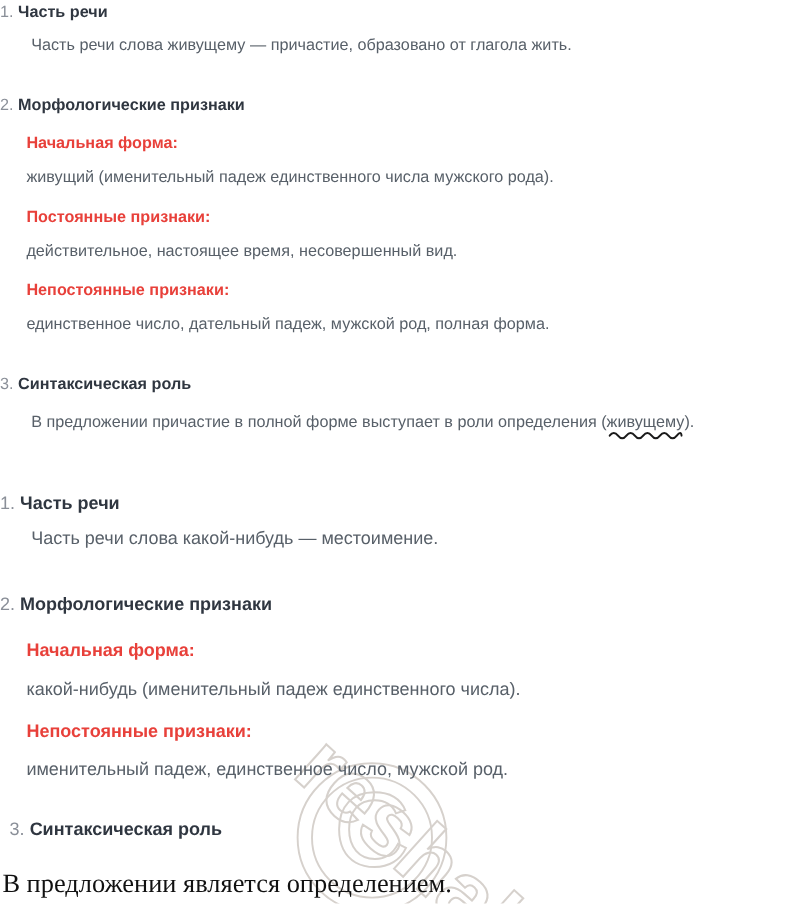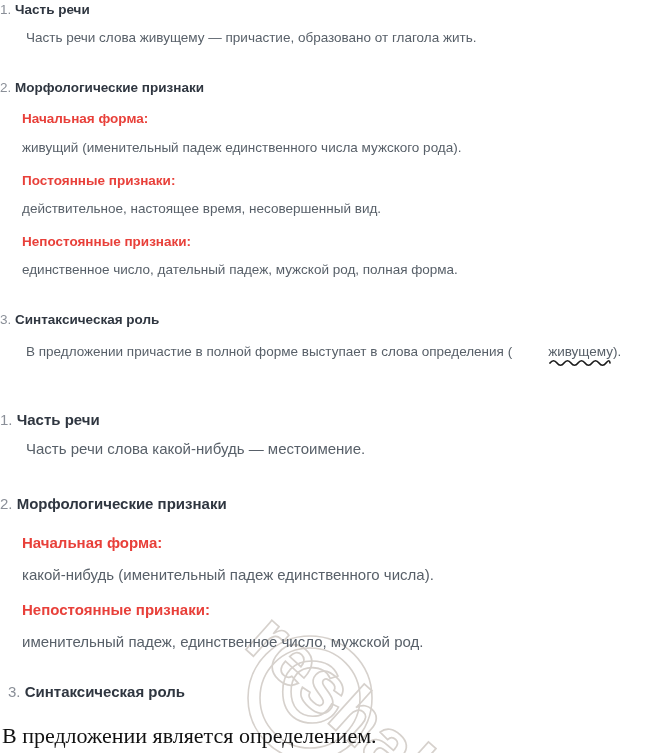--- a/index.html
+++ b/index.html
@@ -98,21 +98,20 @@
     font-size: 22px;
     color: #111111;
     white-space: nowrap;
     z-index: 4;
   }
 
   
   .wavy {
     position: relative;
     display: inline-block;
-    margin-left: 36px;
   }
   .wavy .squiggle {
     position: absolute;
     left: 1px;
     bottom: -8px;
     width: 100%;
     height: 9px;
   }
   .wavy .squiggle svg { display: block; }
 </style>
@@ -163,21 +162,21 @@
 
   <div class="block g1" style="top:312px;">
     <div class="sec-head">
       <span class="num">3.</span>
       <span>Синтаксическая роль</span>
     </div>
   </div>
 
   <div class="block g1 indent1" style="top:344px;">
     <div class="body-line">
-      <span>В предложении причастие в полной форме выступает в слова определения (</span><span class="wavy"><span>живущему</span><span class="squiggle">
+      <span>В предложении причастие в полной форме выступает в роли определения (</span><span class="wavy"><span>живущему</span><span class="squiggle">
             <svg width="62" height="9" viewBox="0 0 62 9" preserveAspectRatio="none">
               <path d="M1 5 Q4.5 0.5 8 5 T15 5 T22 5 T29 5 T36 5 T43 5 T50 5 T57 5 T61 5" fill="none" stroke="#1a1a1a" stroke-width="1.7" stroke-linecap="round"></path>
             </svg>
           </span></span><span>).</span>
     </div>
   </div>
 
   <div class="block g2" style="top:411px;">
     <div class="sec-head">
       <span class="num">1.</span>

